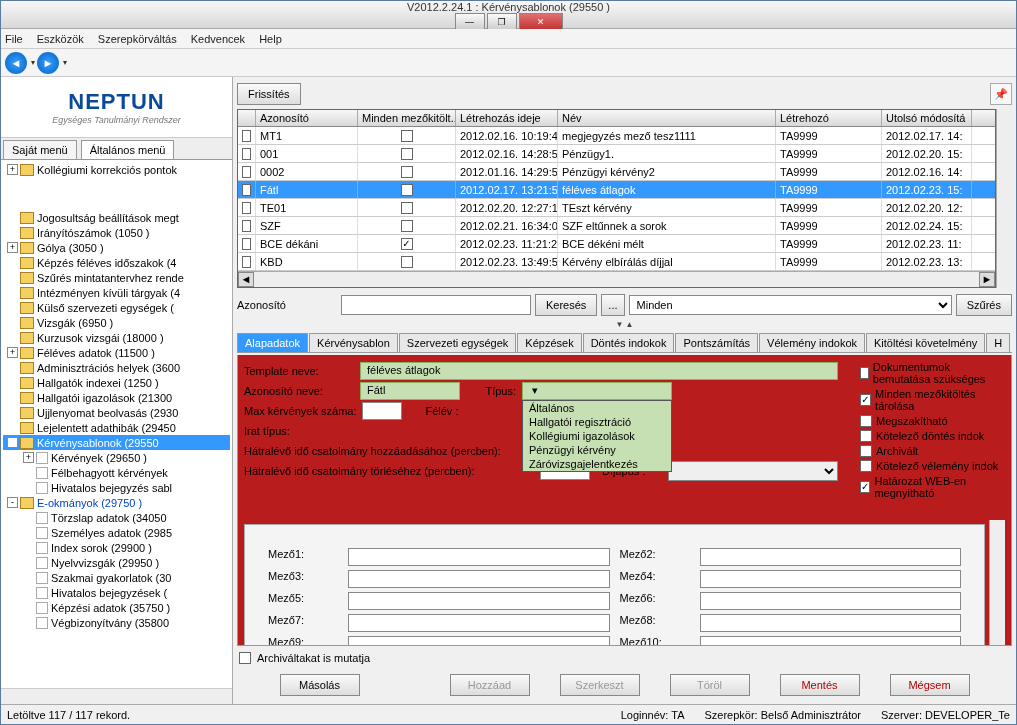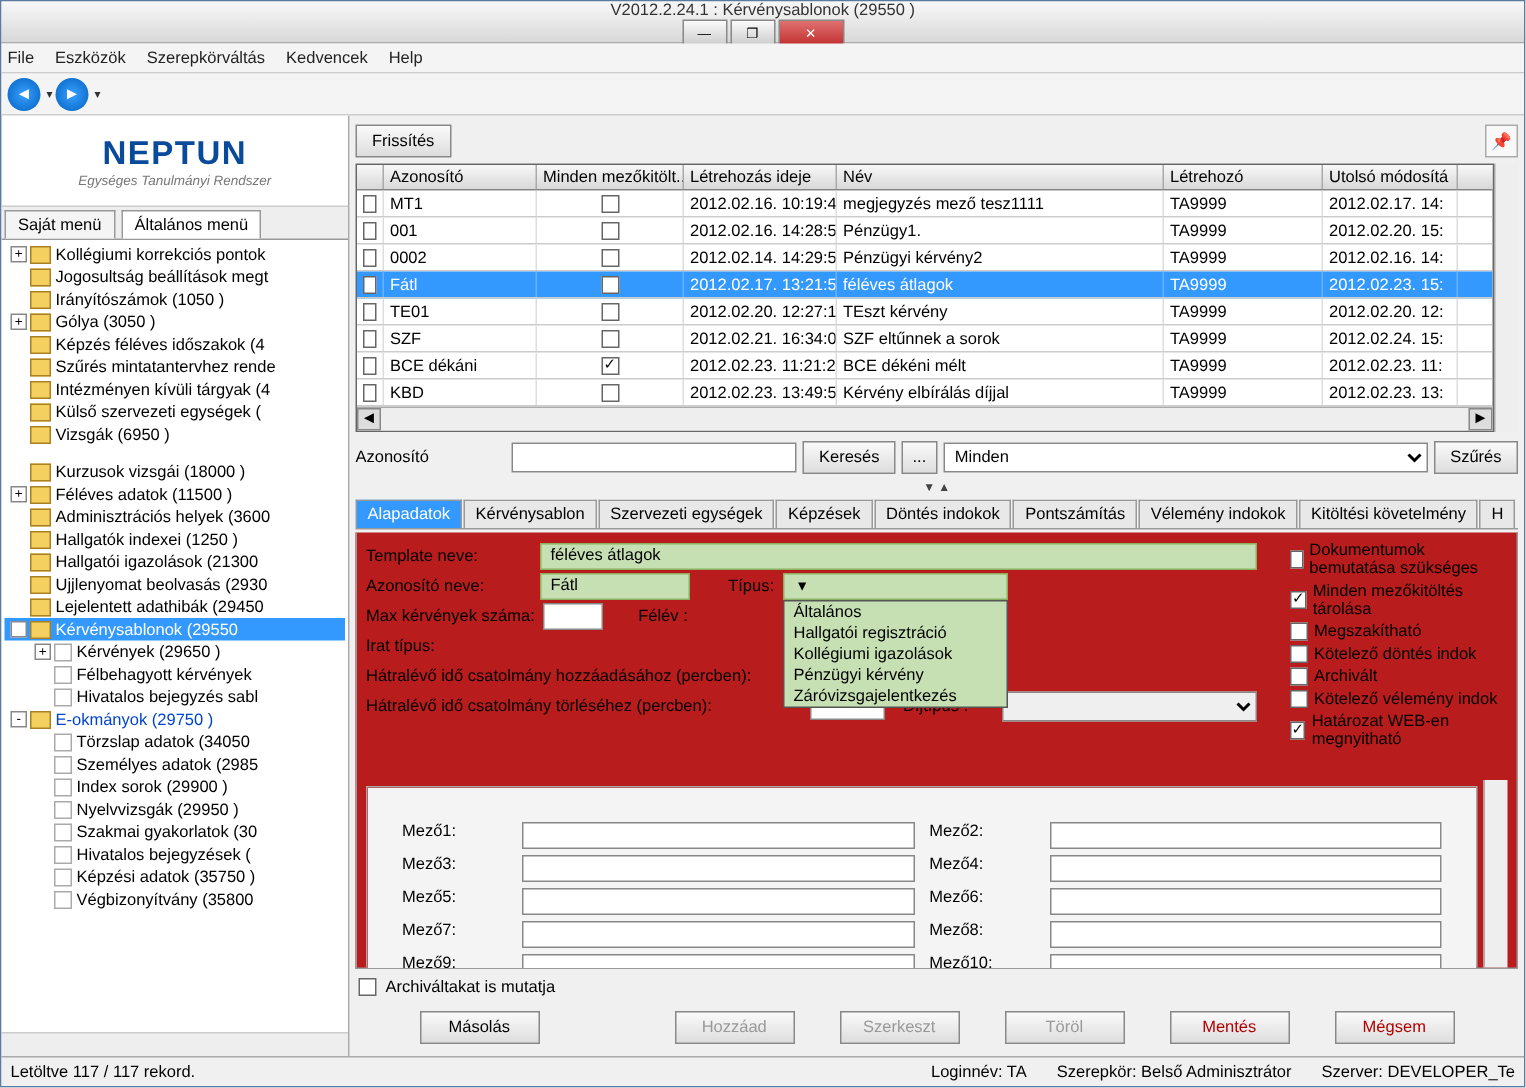--- a/index.html
+++ b/index.html
@@ -121,21 +121,21 @@
       <div class="menutabs">
         <div class="menutab">Saját menü</div>
         <div class="menutab active">Általános menü</div>
       </div>
       <div class="tree" id="tree">
           <div class="tree-item" style="padding-left: 4px;">
             <span class="exp">+</span>
             <span class="ficon"></span>
             <span class="label ">Kollégiumi korrekciós pontok</span>
           </div>
-          <div class="tree-item" style="padding-left: 4px;">
+          <div class="tree-item" style="padding-left: 4px; margin-top: 33px;">
             <span class="noexp"></span>
             <span class="ficon"></span>
             <span class="label ">Jogosultság beállítások megt</span>
           </div>
           <div class="tree-item" style="padding-left: 4px;">
             <span class="noexp"></span>
             <span class="ficon"></span>
             <span class="label ">Irányítószámok (1050  )</span>
           </div>
           <div class="tree-item" style="padding-left: 4px;">
@@ -161,21 +161,21 @@
           <div class="tree-item" style="padding-left: 4px;">
             <span class="noexp"></span>
             <span class="ficon"></span>
             <span class="label ">Külső szervezeti egységek (</span>
           </div>
           <div class="tree-item" style="padding-left: 4px;">
             <span class="noexp"></span>
             <span class="ficon"></span>
             <span class="label ">Vizsgák (6950  )</span>
           </div>
-          <div class="tree-item" style="padding-left: 4px; margin-top: 10px;">
+          <div class="tree-item" style="padding-left: 4px;">
             <span class="noexp"></span>
             <span class="ficon"></span>
             <span class="label ">Kurzusok vizsgái (18000  )</span>
           </div>
           <div class="tree-item" style="padding-left: 4px;">
             <span class="exp">+</span>
             <span class="ficon"></span>
             <span class="label ">Féléves adatok (11500  )</span>
           </div>
           <div class="tree-item" style="padding-left: 4px;">
@@ -318,21 +318,21 @@
                 <div class="c6">2012.02.20. 15:</div>
               </div>
               <div class="grid-row">
                 <div class="c0">
                   <span class="chk"></span>
                 </div>
                 <div class="c1">0002</div>
                 <div class="c2">
                   <span class="chk"></span>
                 </div>
-                <div class="c3">2012.02.14. 14:29:5</div>
+                <div class="c3">2012.01.16. 14:29:5</div>
                 <div class="c4">Pénzügyi kérvény2</div>
                 <div class="c5">TA9999</div>
                 <div class="c6">2012.02.16. 14:</div>
               </div>
               <div class="grid-row sel">
                 <div class="c0">
                   <span class="chk"></span>
                 </div>
                 <div class="c1">Fátl</div>
                 <div class="c2">

